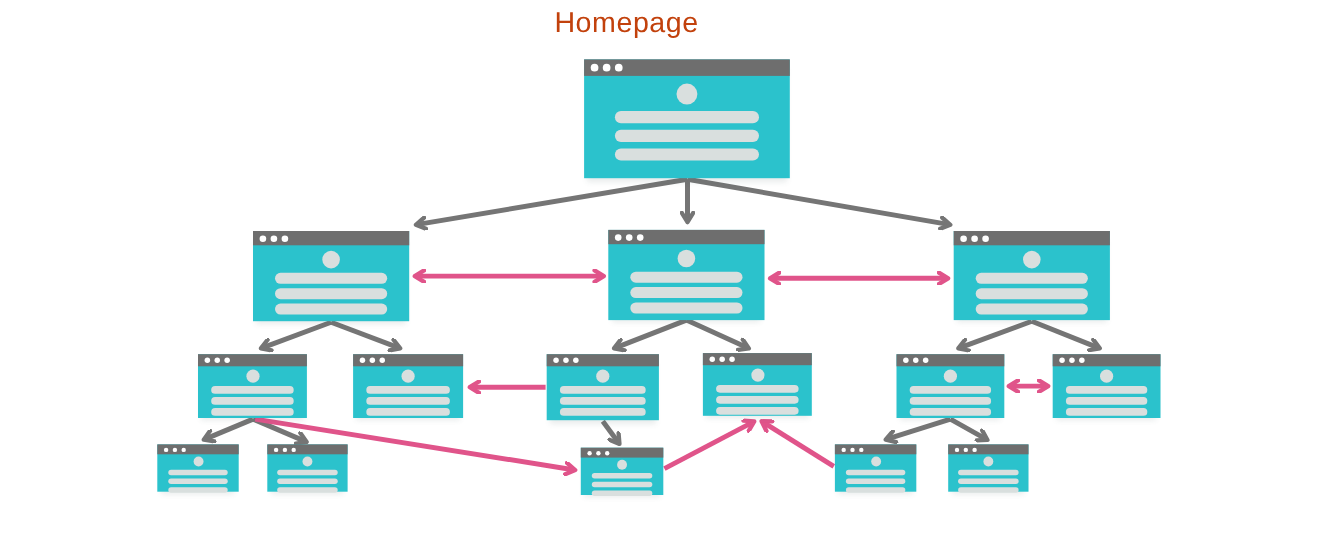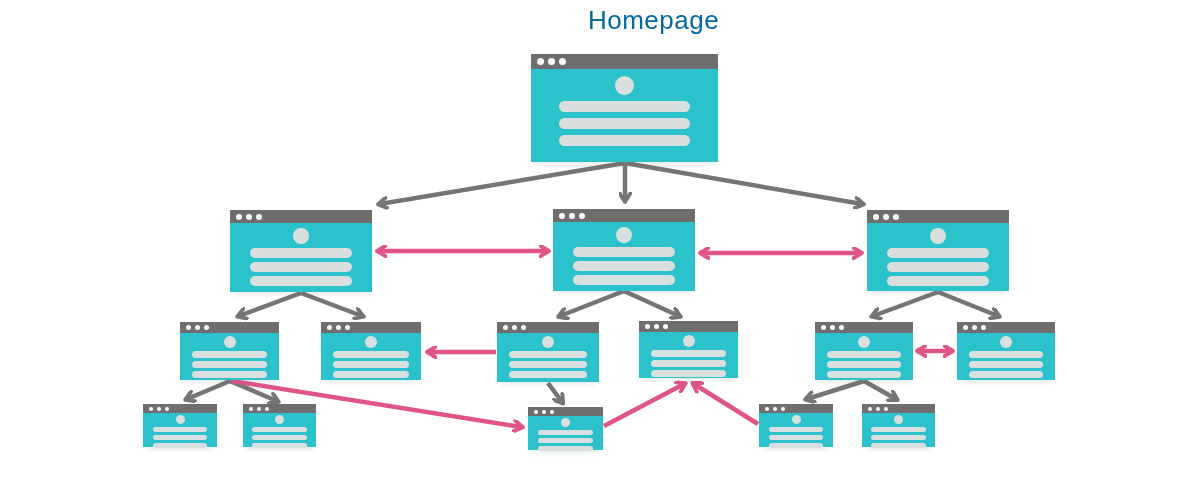--- a/index.html
+++ b/index.html
@@ -1,22 +1,22 @@
 <!DOCTYPE html>
 <html><head>
 <meta charset="utf-8">
 <style>
   html,body{margin:0;padding:0;background:#ffffff;}
   .canvas{
     position:relative;width:1200px;height:500px;overflow:hidden;background:#ffffff;
     font-family:"Liberation Sans",sans-serif;
   }
   .page-title{
-    position:absolute;top:5px;left:551px;width:205px;text-align:center;
-    font-size:26px;color:#0369a1;letter-spacing:.5px;
+    position:absolute;top:5px;left:504px;width:205px;
+    font-size:26px;color:#c2410c;letter-spacing:.5px;
   }
   svg.edges{position:absolute;left:0;top:0;width:1200px;height:500px;pointer-events:none;}
   .window{
     position:absolute;background:#2bc2cc;
     box-shadow:0 6px 5px -3px rgba(70,100,100,.12);
   }
   .bar{background:#6e6e6e;display:flex;align-items:center;padding-left:6px;gap:4px;}
   .dot{background:#ffffff;border-radius:50%;flex:0 0 auto;}
   .body{position:relative;width:100%;}
   .avatar{background:#d9dfde;border-radius:50%;margin-left:auto;margin-right:auto;}

